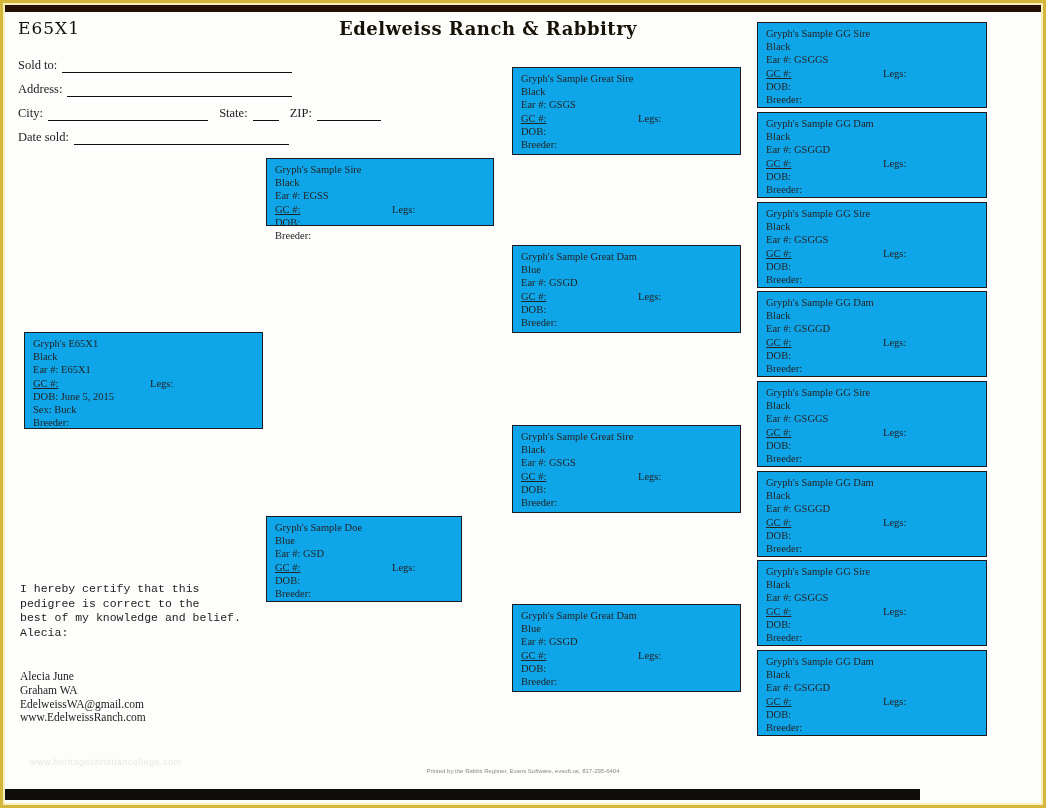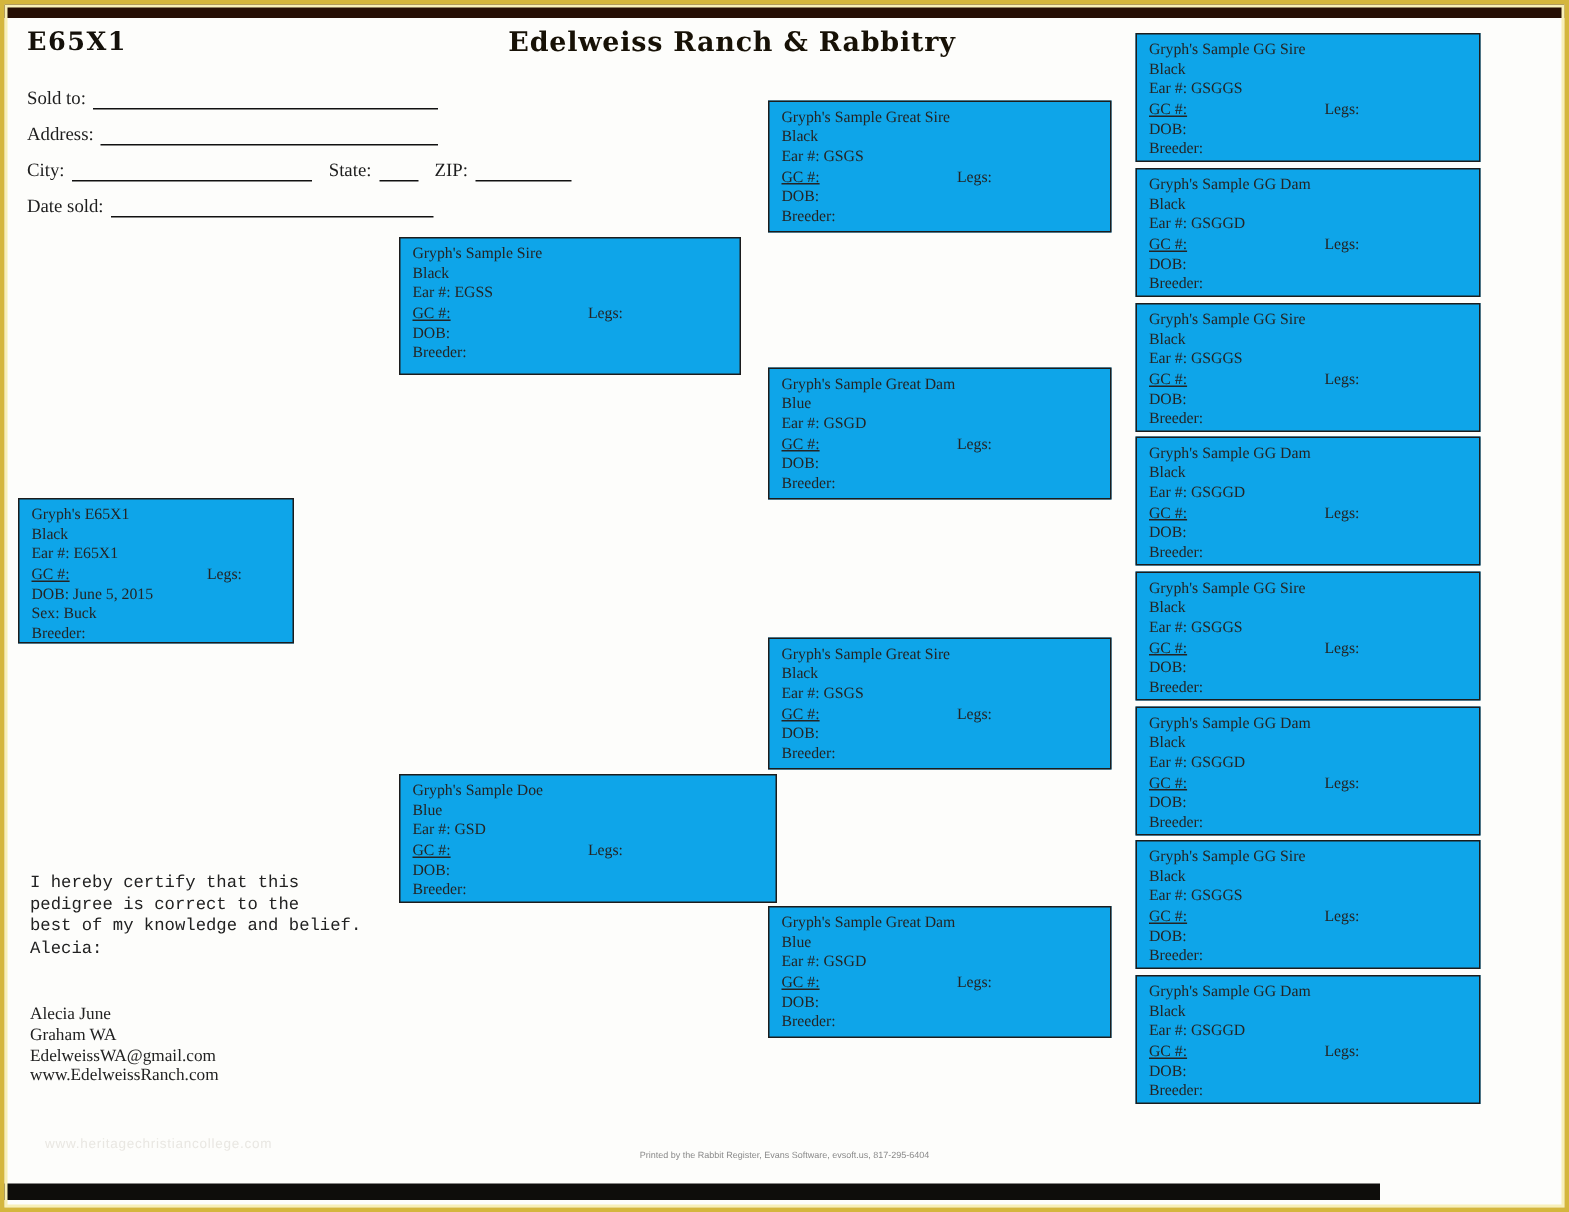--- a/index.html
+++ b/index.html
@@ -9,21 +9,21 @@
   }
   .frame {
     position:absolute; inset:0; border:3px solid #d4b63d;
     box-shadow: inset 0 0 0 2px #f8f0b8; pointer-events:none; z-index:5;
   }
   .bar-top { position:absolute; left:3px; right:3px; top:3px; height:9px; background:#260f05; z-index:4; }
   .bar-bottom { position:absolute; left:3px; top:789px; width:917px; height:11px; background:#0e0d0b; z-index:4; }
 
   .ear-head {
     position:absolute; left:18px; top:18px; font-family:"DejaVu Serif", serif;
-    font-size:17px; font-weight:bold; letter-spacing:1px; color:#14100a;
+    font-size:17px; font-weight:normal; letter-spacing:1px; color:#14100a;
   }
   .title-block { position:absolute; left:330px; top:16px; width:316px; text-align:center; color:#171106; }
   .title-1 { font-family:"DejaVu Serif", serif; font-size:18px; font-weight:bold; letter-spacing:0.5px; line-height:26px; }
   .title-2 { font-family:"DejaVu Serif", serif; font-size:17px; font-weight:bold; letter-spacing:0.5px; line-height:24px; }
 
   .frow { position:absolute; font-size:12.5px; color:#1d1d1d; white-space:nowrap; }
   .frow .lbl { display:inline-block; }
   .blank { display:inline-block; border-bottom:1px solid #111; height:13px; vertical-align:bottom; margin-left:5px; }
   .row-soldto  { left:18px; top:58px; }
   .row-address { left:18px; top:82px; }
@@ -35,23 +35,23 @@
   .gap { margin-left:8px; }
 
   .pbox {
     position:absolute; border:1px solid #1c1c1c; background:#0ea5e9;
     box-sizing:border-box; padding:4px 2px 0 8px;
     font-size:10.5px; line-height:13.2px; color:#242424; white-space:nowrap;
   }
   .pl.gc { position:relative;text-decoration:underline; }
   .pl .legs { position:absolute; left:117px; top:0; }
 
-  .box-subject { left:12px;  top:332px; width:184px; height:97px; }
-  .box-sire    { left:266px; top:158px; width:228px; height:92px; }
-  .box-doe     { left:266px; top:516px; width:252px; height:86px; }
+  .box-subject { left:24px;  top:332px; width:239px; height:97px; }
+  .box-sire    { left:266px; top:158px; width:228px; height:68px; }
+  .box-doe     { left:266px; top:516px; width:196px; height:86px; }
   .box-great-0 { left:512px; top:67px;  width:229px; height:88px; }
   .box-great-1 { left:512px; top:245px; width:229px; height:88px; }
   .box-great-2 { left:512px; top:425px; width:229px; height:88px; }
   .box-great-3 { left:512px; top:604px; width:229px; height:88px; }
   .box-gg-0 { left:757px; top:22px;  width:230px; height:86px; }
   .box-gg-1 { left:757px; top:112px; width:230px; height:86px; }
   .box-gg-2 { left:757px; top:202px; width:230px; height:86px; }
   .box-gg-3 { left:757px; top:291px; width:230px; height:86px; }
   .box-gg-4 { left:757px; top:381px; width:230px; height:86px; }
   .box-gg-5 { left:757px; top:471px; width:230px; height:86px; }

